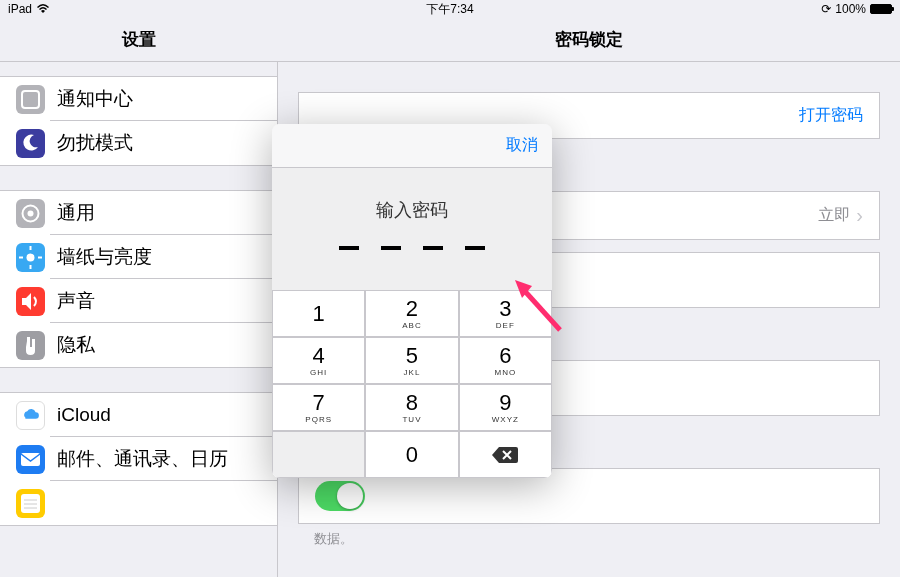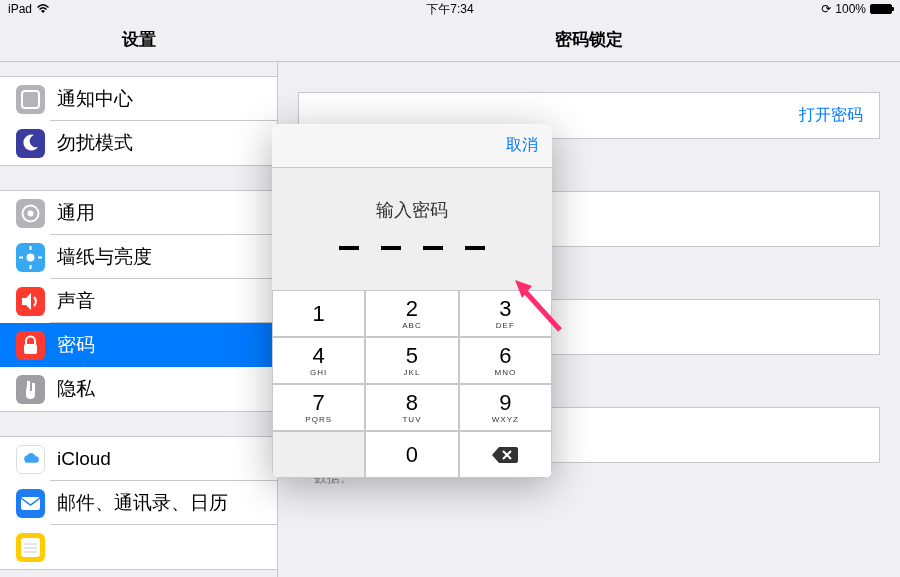--- a/index.html
+++ b/index.html
@@ -126,29 +126,20 @@
         </div>
         <div class="sidebar-item">
           <span class="sidebar-icon" style="background: rgb(255, 59, 48);">
             <svg width="29" height="29" viewBox="0 0 29 29">
               <path d="M 6 11 L 10 11 L 15 6 L 15 23 L 10 18 L 6 18 Z" fill="#fff"></path>
               <path d="M 18 10 Q 22 14.5 18 19" stroke="#fff" stroke-width="2" fill="none"></path>
             </svg>
           </span>
           <span class="sidebar-label">声音</span>
         </div>
-        <div class="sidebar-item selected">
-          <span class="sidebar-icon" style="background: rgb(255, 59, 48);">
-            <svg width="29" height="29" viewBox="0 0 29 29">
-              <rect x="8" y="13" width="13" height="10" rx="2" fill="#fff"></rect>
-              <path d="M 10 13 L 10 10 A 4.5 4.5 0 0 1 19 10 L 19 13" stroke="#fff" stroke-width="2" fill="none"></path>
-            </svg>
-          </span>
-          <span class="sidebar-label">密码</span>
-        </div>
         <div class="sidebar-item">
           <span class="sidebar-icon" style="background: rgb(158, 158, 163);">
             <svg width="29" height="29" viewBox="0 0 29 29">
               <path d="M 10 10 L 10 20 Q 10 24 14.5 24 Q 19 24 19 20 L 19 8 L 16 8 L 16 16 L 14 16 L 14 6 L 11 6 L 11 16" fill="#fff"></path>
             </svg>
           </span>
           <span class="sidebar-label">隐私</span>
         </div>
       </div>
       <div class="sidebar-group">
@@ -177,20 +168,24 @@
               <line x1="8" y1="15" x2="21" y2="15" stroke="#ccc"></line>
               <line x1="8" y1="19" x2="21" y2="19" stroke="#ccc"></line>
             </svg>
           </span>
         </div>
       </div>
     </div>
   <div class="content">
     <div class="content-link">打开密码</div>
     <div style="height:40px"></div>
+    <div class="content-row">
+      <span class="content-row-value">立即</span>
+      <span class="chevron">›</span>
+    </div>
     <div class="content-row">
       <span class="toggle"></span>
     </div>
     <div style="height:40px"></div>
     <div class="content-row">
       <span class="toggle"></span>
     </div>
     <div style="height:40px"></div>
     <div class="content-row">
       <span class="toggle"></span>

